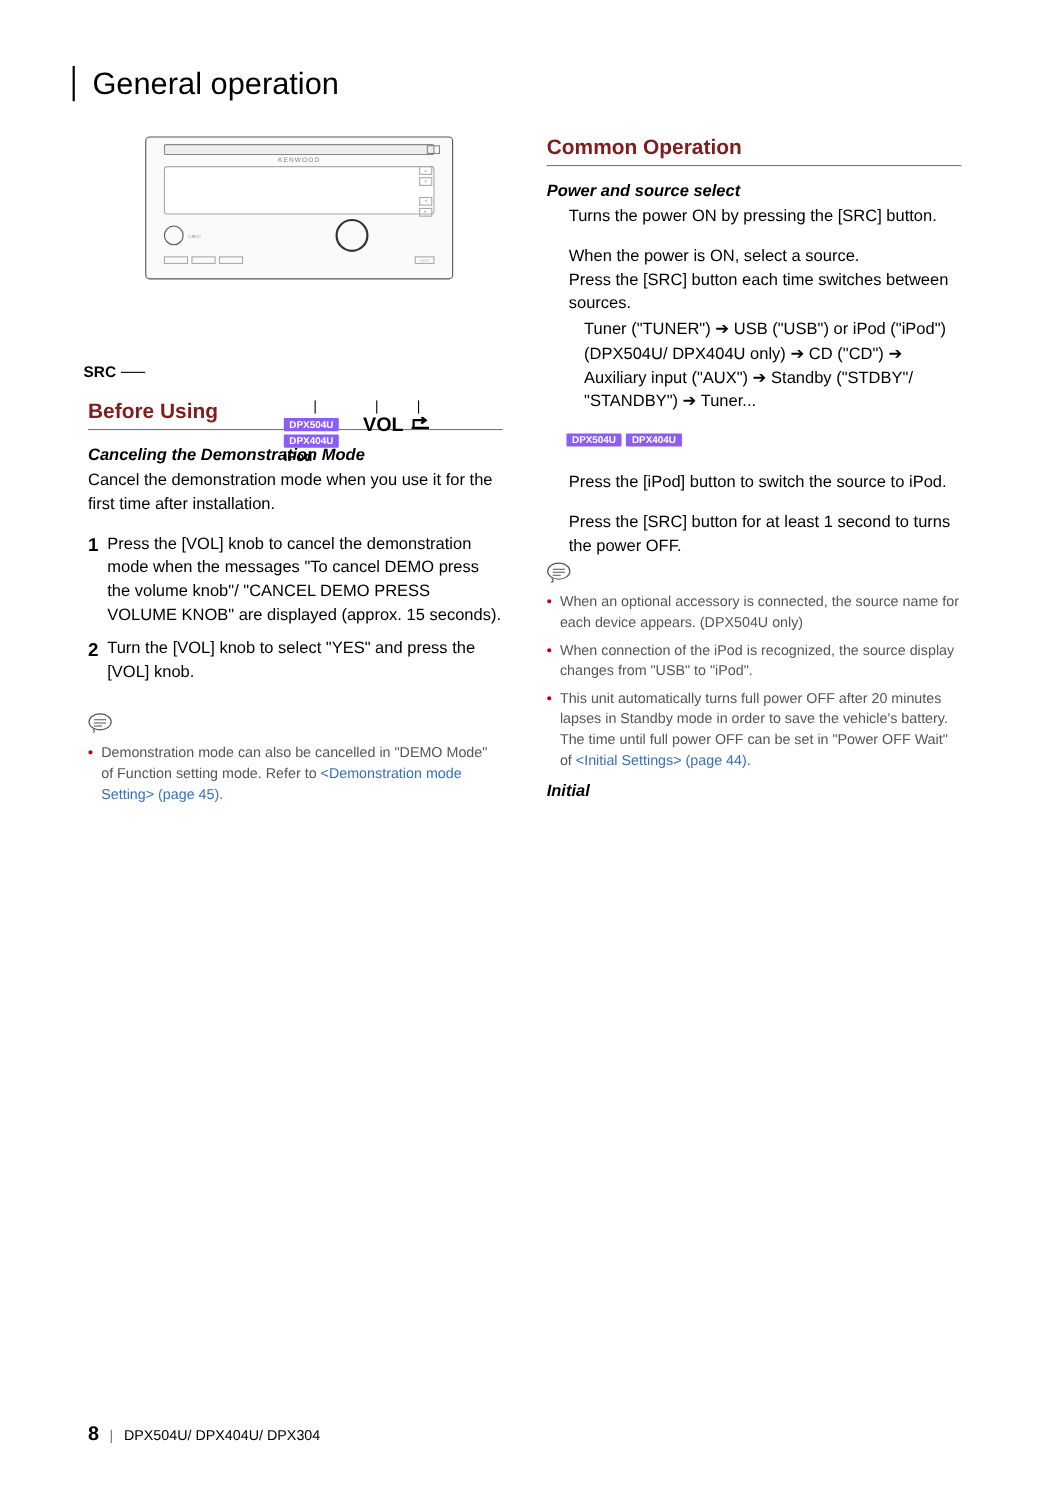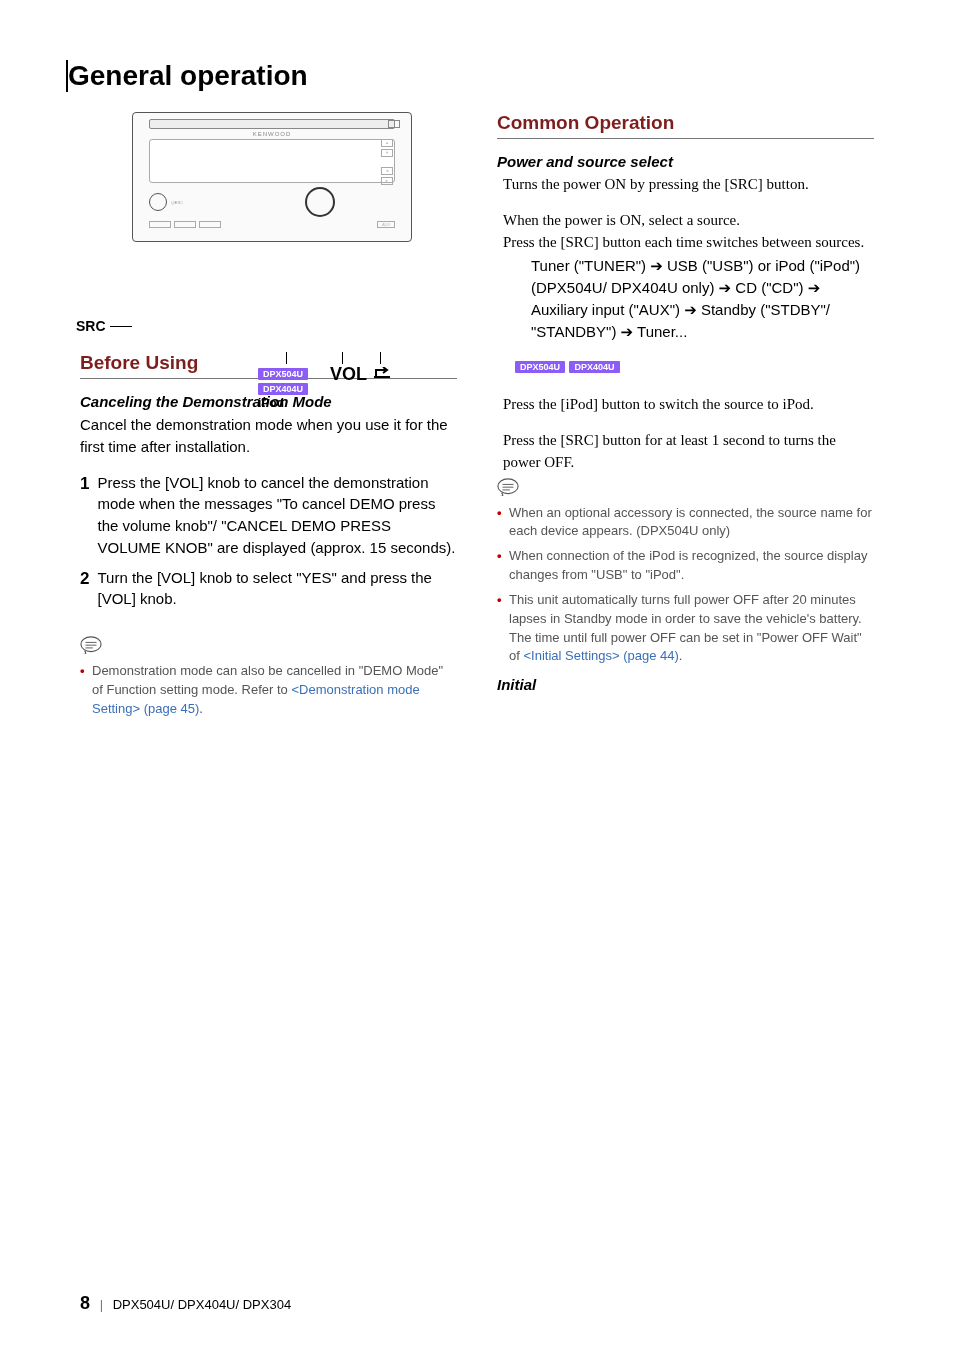--- a/index.html
+++ b/index.html
@@ -7,24 +7,24 @@
     font-family: "Helvetica Neue", Arial, sans-serif;
     background: #fff;
     width: 954px;
     height: 1354px;
     color: #000;
     position: relative;
     padding: 60px 80px 40px 80px;
   }
   .page-title {
     font-size: 28px;
-    font-weight: bold;
-    margin-bottom: 20px;
+    font-weight: normal;
+    margin-bottom: 32px;
     border-left: 2px solid #000;
-    padding-left: 0;
+    padding-left: 16px;
     margin-left: -14px;
   }
   .columns {
     display: flex;
     gap: 40px;
   }
   .col {
     flex: 1;
     min-width: 0;
   }
@@ -195,22 +195,21 @@
     font-weight: bold;
     font-size: 15px;
     margin-bottom: 4px;
   }
   .body-text {
     font-size: 15px;
     line-height: 1.45;
     margin-bottom: 14px;
   }
   .indent-body {
-    margin-left: 6px;
-    font-family: Liberation Serif, serif;
+    margin-left: 20px;
   }
   .step {
     display: flex;
     gap: 8px;
     font-size: 15px;
     line-height: 1.45;
     margin-bottom: 8px;
   }
   .step-num {
     font-weight: bold;

